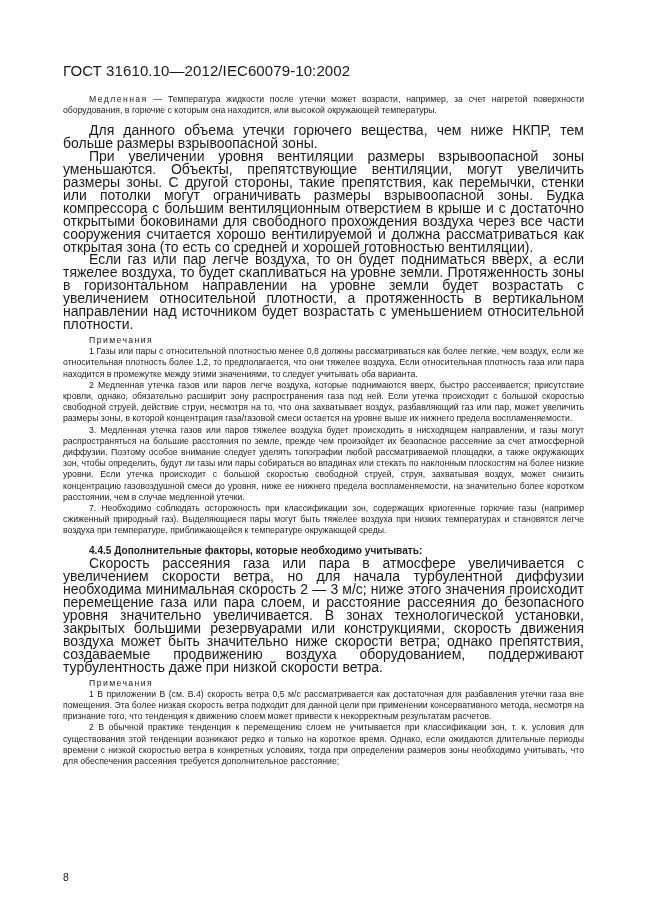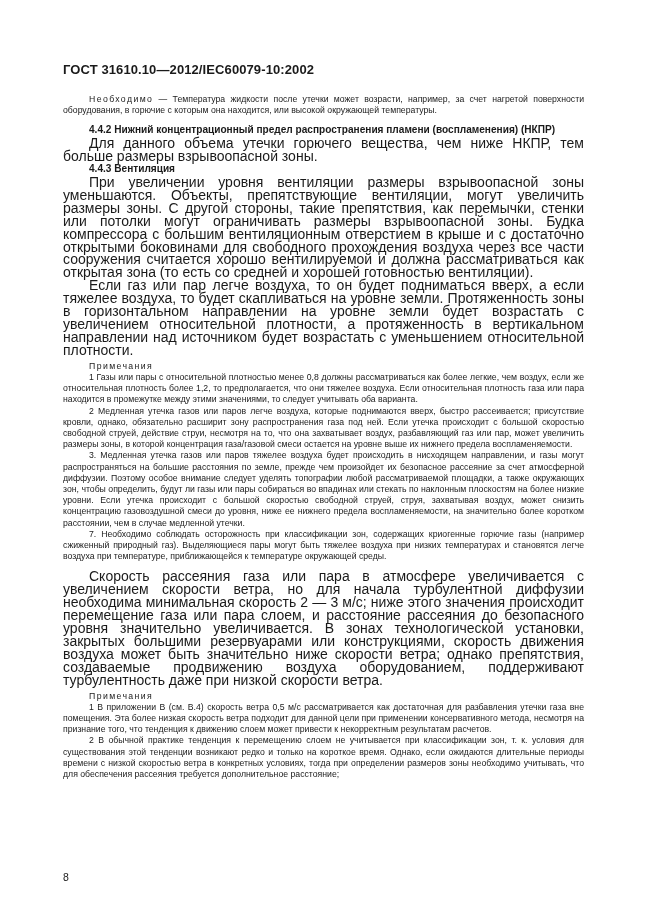--- a/index.html
+++ b/index.html
@@ -1,51 +1,50 @@
 <!DOCTYPE html>
 <html><head>
 <meta charset="utf-8">
 <style>
   html, body { margin: 0; padding: 0; background: #ffffff; }
   body { width: 646px; height: 913px; position: relative; overflow: hidden;
          font-family: "Liberation Sans", sans-serif; color: #1a1a1a; }
-  .page-header { position: absolute; left: 63px; top: 62px; font-size: 13px; font-weight: bold; letter-spacing: 0.1px; }
+  .page-header { position: absolute; left: 63px; top: 62px; font-size: 15px; font-weight: normal; letter-spacing: 0.1px; }
   .content { position: absolute; left: 63px; top: 94px; width: 521px; }
   .p { font-size: 14px; line-height: 12.9px; text-align: justify; margin: 0; text-indent: 26px; }
   .small { font-size: 8.7px; line-height: 11.2px; text-align: justify; margin: 0; text-indent: 26px; }
   .h { font-size: 10.1px; line-height: 12.9px; font-weight: bold; margin: 0; padding-left: 26px; }
   .spaced { letter-spacing: 1.4px; }
   .gap-s { height: 4px; }
   .gap-m { height: 8px; }
   .page-number { position: absolute; left: 63px; top: 871px; font-size: 10.5px; }
 </style>
 </head>
 <body>
 
 <div class="page-header">ГОСТ 31610.10—2012/IEC60079-10:2002</div>
 
 <div class="content">
-  <p class="small"><span class="spaced">Необходимо</span><span> — Температура жидкости после утечки может возрасти, например, за счет нагретой поверхности оборудования, в горючие с которым она находится, или высокой окружающей температуры.</span></p>
+  <p class="small"><span class="spaced">Медленная</span><span> — Температура жидкости после утечки может возрасти, например, за счет нагретой поверхности оборудования, в горючие с которым она находится, или высокой окружающей температуры.</span></p>
   <div class="gap-m"></div>
 
-  <p class="h">4.4.2 Нижний концентрационный предел распространения пламени (воспламенения) (НКПР)</p>
   <p class="p">Для данного объема утечки горючего вещества, чем ниже НКПР, тем больше размеры взрывоопасной зоны.</p>
 
-  <p class="h">4.4.3 Вентиляция</p>
   <p class="p">При увеличении уровня вентиляции размеры взрывоопасной зоны уменьшаются. Объекты, препятствующие вентиляции, могут увеличить размеры зоны. С другой стороны, такие препятствия, как перемычки, стенки или потолки могут ограничивать размеры взрывоопасной зоны. Будка компрессора с большим вентиляционным отверстием в крыше и с достаточно открытыми боковинами для свободного прохождения воздуха через все части сооружения считается хорошо вентилируемой и должна рассматриваться как открытая зона (то есть со средней и хорошей готовностью вентиляции).</p>
 
   <p class="p">Если газ или пар легче воздуха, то он будет подниматься вверх, а если тяжелее воздуха, то будет скапливаться на уровне земли. Протяженность зоны в горизонтальном направлении на уровне земли будет возрастать с увеличением относительной плотности, а протяженность в вертикальном направлении над источником будет возрастать с уменьшением относительной плотности.</p>
   <div class="gap-s"></div>
   <p class="small spaced">Примечания</p>
   <p class="small">1 Газы или пары с относительной плотностью менее 0,8 должны рассматриваться как более легкие, чем воздух, если же относительная плотность более 1,2, то предполагается, что они тяжелее воздуха. Если относительная плотность газа или пара находится в промежутке между этими значениями, то следует учитывать оба варианта.</p>
   <p class="small">2 Медленная утечка газов или паров легче воздуха, которые поднимаются вверх, быстро рассеивается; присутствие кровли, однако, обязательно расширит зону распространения газа под ней. Если утечка происходит с большой скоростью свободной струей, действие струи, несмотря на то, что она захватывает воздух, разбавляющий газ или пар, может увеличить размеры зоны, в которой концентрация газа/газовой смеси остается на уровне выше их нижнего предела воспламеняемости.</p>
   <p class="small">3. Медленная утечка газов или паров тяжелее воздуха будет происходить в нисходящем направлении, и газы могут распространяться на большие расстояния по земле, прежде чем произойдет их безопасное рассеяние за счет атмосферной диффузии. Поэтому особое внимание следует уделять топографии любой рассматриваемой площадки, а также окружающих зон, чтобы определить, будут ли газы или пары собираться во впадинах или стекать по наклонным плоскостям на более низкие уровни. Если утечка происходит с большой скоростью свободной струей, струя, захватывая воздух, может снизить концентрацию газовоздушной смеси до уровня, ниже ее нижнего предела воспламеняемости, на значительно более коротком расстоянии, чем в случае медленной утечки.</p>
   <p class="small">7. Необходимо соблюдать осторожность при классификации зон, содержащих криогенные горючие газы (например сжиженный природный газ). Выделяющиеся пары могут быть тяжелее воздуха при низких температурах и становятся легче воздуха при температуре, приближающейся к температуре окружающей среды.</p>
   <div class="gap-m"></div>
 
+  <p class="h">4.4.5 Дополнительные факторы, которые необходимо учитывать:</p>
   <p class="p">Скорость рассеяния газа или пара в атмосфере увеличивается с увеличением скорости ветра, но для начала турбулентной диффузии необходима минимальная скорость 2 — 3 м/с; ниже этого значения происходит перемещение газа или пара слоем, и расстояние рассеяния до безопасного уровня значительно увеличивается. В зонах технологической установки, закрытых большими резервуарами или конструкциями, скорость движения воздуха может быть значительно ниже скорости ветра; однако препятствия, создаваемые продвижению воздуха оборудованием, поддерживают турбулентность даже при низкой скорости ветра.</p>
   <div class="gap-s"></div>
   <p class="small spaced">Примечания</p>
   <p class="small">1 В приложении В (см. В.4) скорость ветра 0,5 м/с рассматривается как достаточная для разбавления утечки газа вне помещения. Эта более низкая скорость ветра подходит для данной цели при применении консервативного метода, несмотря на признание того, что тенденция к движению слоем может привести к некорректным результатам расчетов.</p>
   <p class="small">2 В обычной практике тенденция к перемещению слоем не учитывается при классификации зон, т. к. условия для существования этой тенденции возникают редко и только на короткое время. Однако, если ожидаются длительные периоды времени с низкой скоростью ветра в конкретных условиях, тогда при определении размеров зоны необходимо учитывать, что для обеспечения рассеяния требуется дополнительное расстояние;</p>
 </div>
 
 <div class="page-number">8</div>
 
 </body></html>

